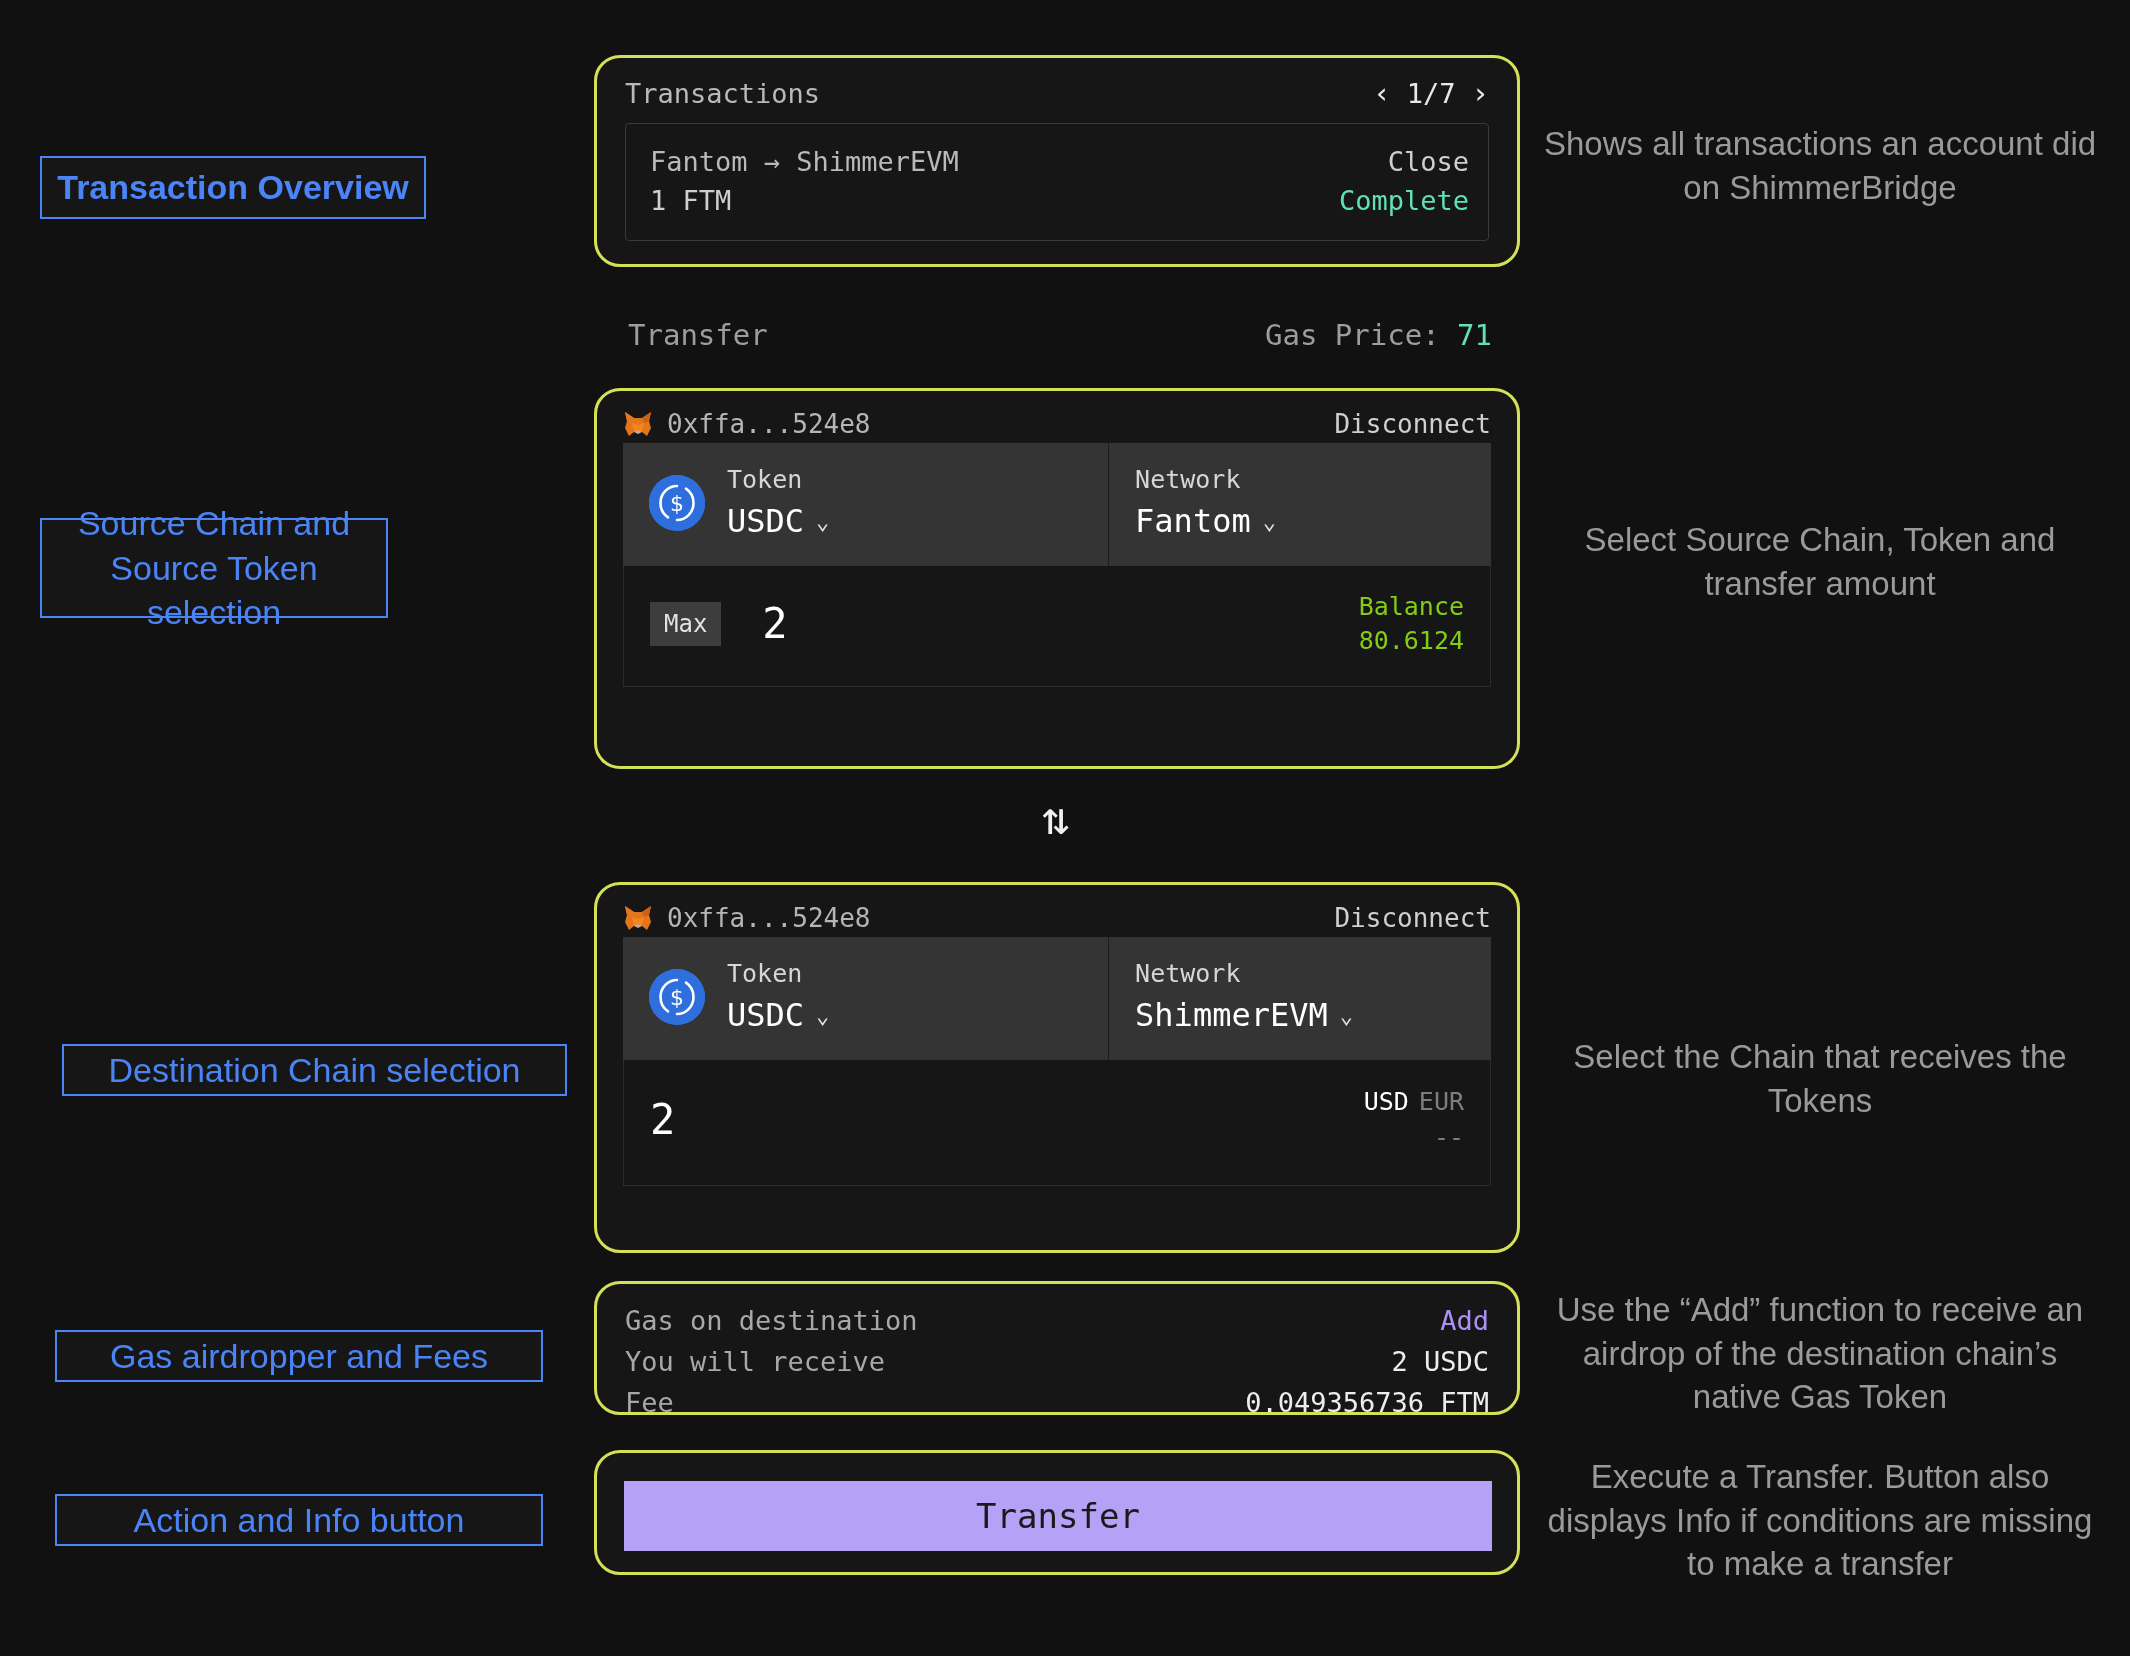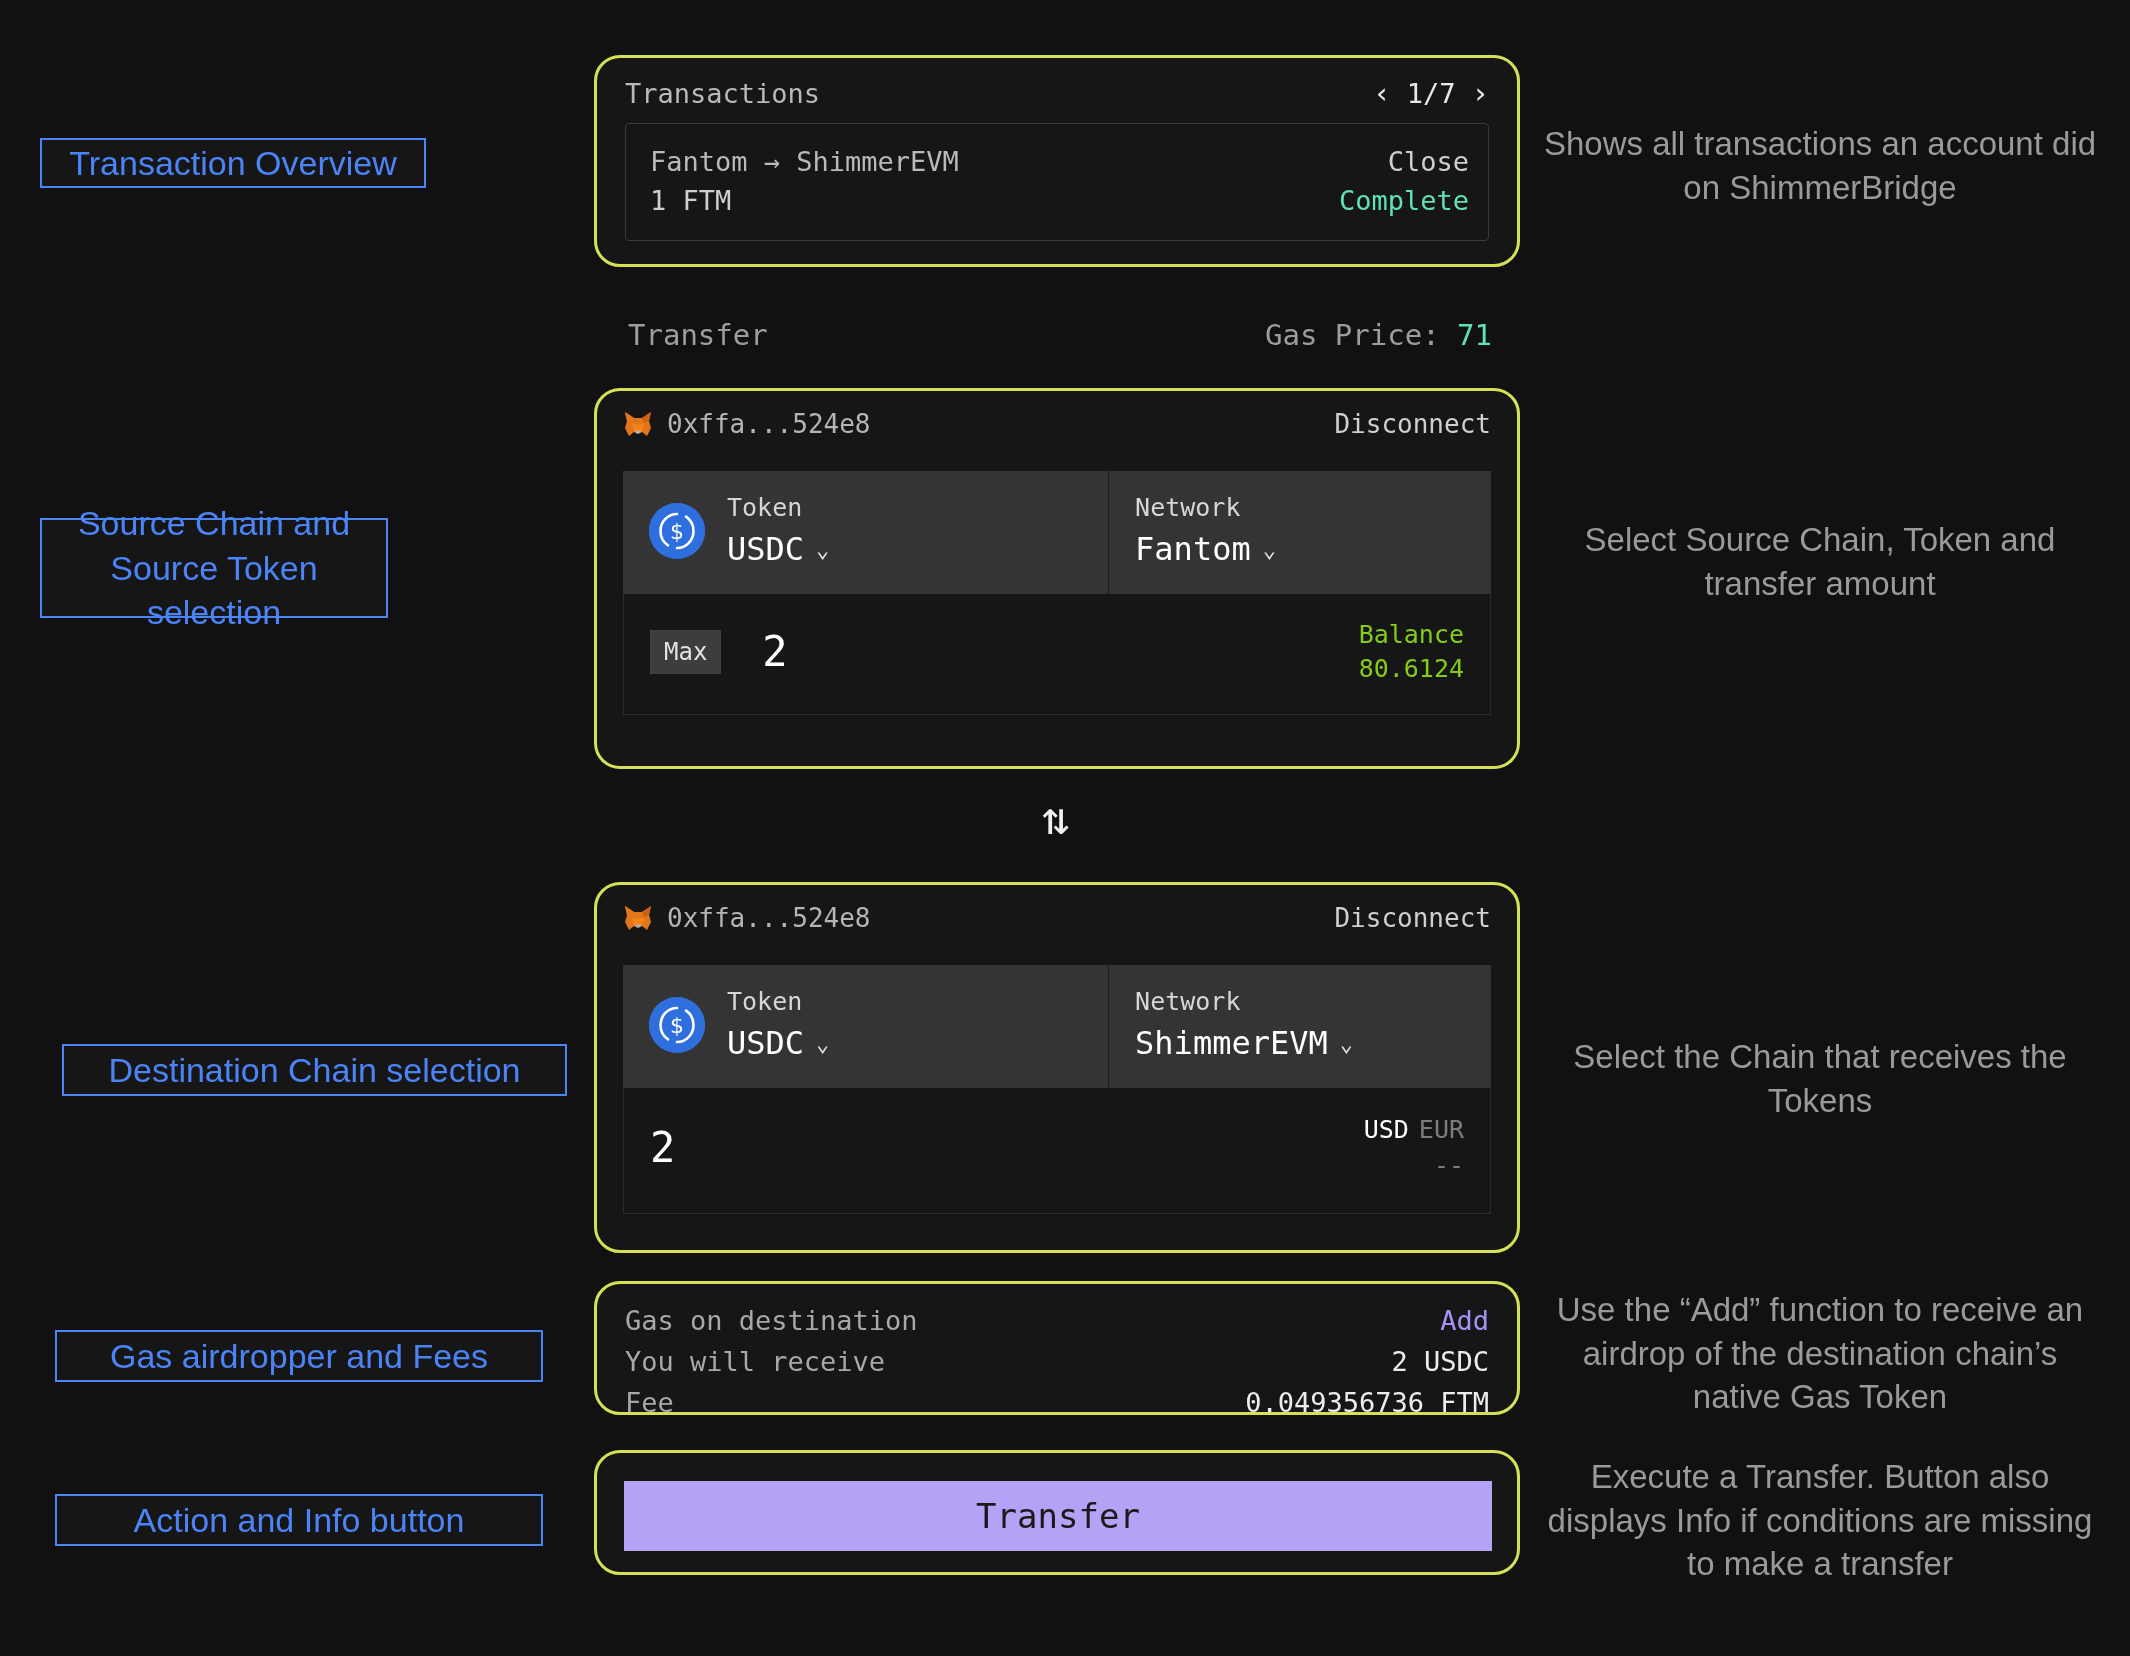--- a/index.html
+++ b/index.html
@@ -100,21 +100,21 @@
     color: #9d9d9d;
     font-size: 29px;
   }
   .transfer-head .gas-val { color: #5fe3b3; }
 
   
   .wallet-top {
     display: flex;
     align-items: flex-start;
     justify-content: space-between;
-    padding: 18px 26px 32px 26px;
+    padding: 18px 26px 4px 26px;
     font-size: 26px;
     color: #b5b5b5;
   }
   .wallet-addr { display: flex; align-items: center; gap: 14px; }
   .fox {
     width: 30px; height: 26px;
     position: relative; display: inline-block;
   }
   .wallet-disconnect { color: #cfcfcf; }
 
@@ -229,21 +229,21 @@
     justify-content: center;
     font-size: 34px;
     border: none;
     padding: 0;
     font-family: "DejaVu Sans Mono", monospace;
   }
 </style>
 </head>
 <body>
 
-<div class="anno-box" style="left:40px; top:138px; width:386px; height:50px;">
+<div class="anno-box" style="left:40px; top:156px; width:386px; height:63px;font-weight:bold;">
   <span>Transaction Overview</span>
 </div>
 
 <div class="anno-box" style="left:40px; top:518px; width:348px; height:100px;">
   <span>Source Chain and Source Token selection</span>
 </div>
 
 <div class="anno-box" style="left:62px; top:1044px; width:505px; height:52px;">
   <span>Destination Chain selection</span>
 </div>

